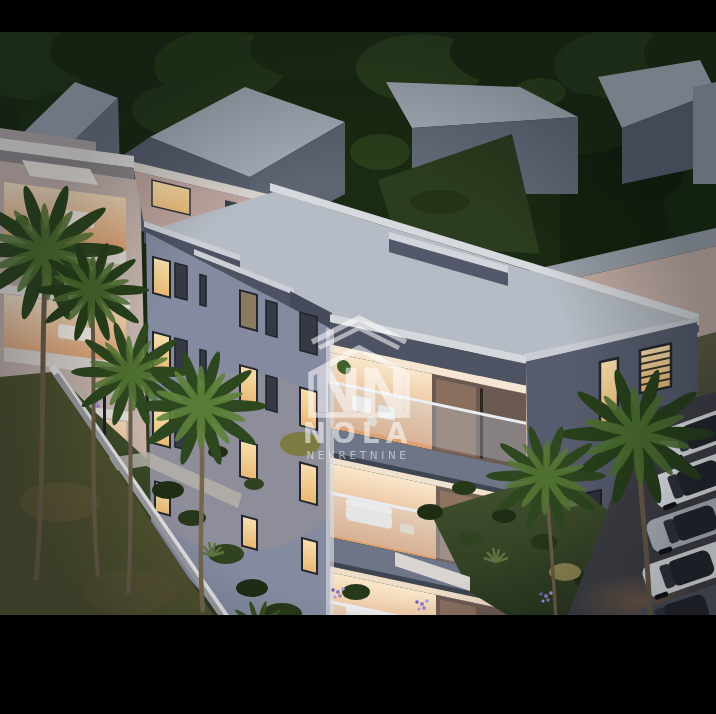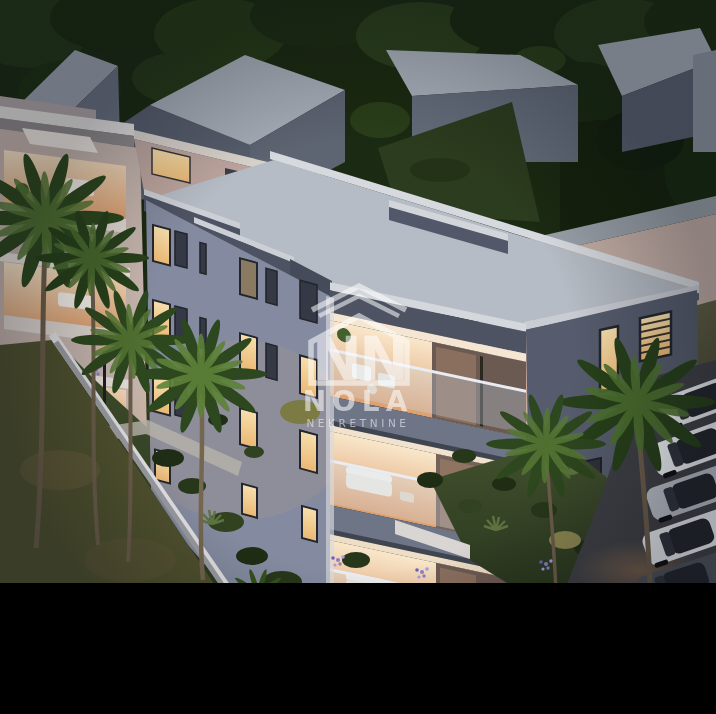--- a/index.html
+++ b/index.html
@@ -1,17 +1,17 @@
 <!DOCTYPE html>
 <html><head>
 <meta charset="utf-8">
 <style>
   html,body{margin:0;padding:0;background:#000;}
   .stage{position:relative;width:716px;height:583px;overflow:hidden;
-         font-family:"DejaVu Sans",sans-serif;background:#1b2a12;}
+         font-family:"DejaVu Sans",sans-serif;background:#1b2a12;margin-top:32px;}
   .stage svg{display:block;width:716px;height:714px;}
   text{font-family:"DejaVu Sans",sans-serif;}
 </style>
 </head>
 <body>
 
 <div class="stage">
 <svg viewBox="0 0 716 714">
 <defs>
   <linearGradient id="gTrees" x1="0" y1="0" x2="0" y2="1">

